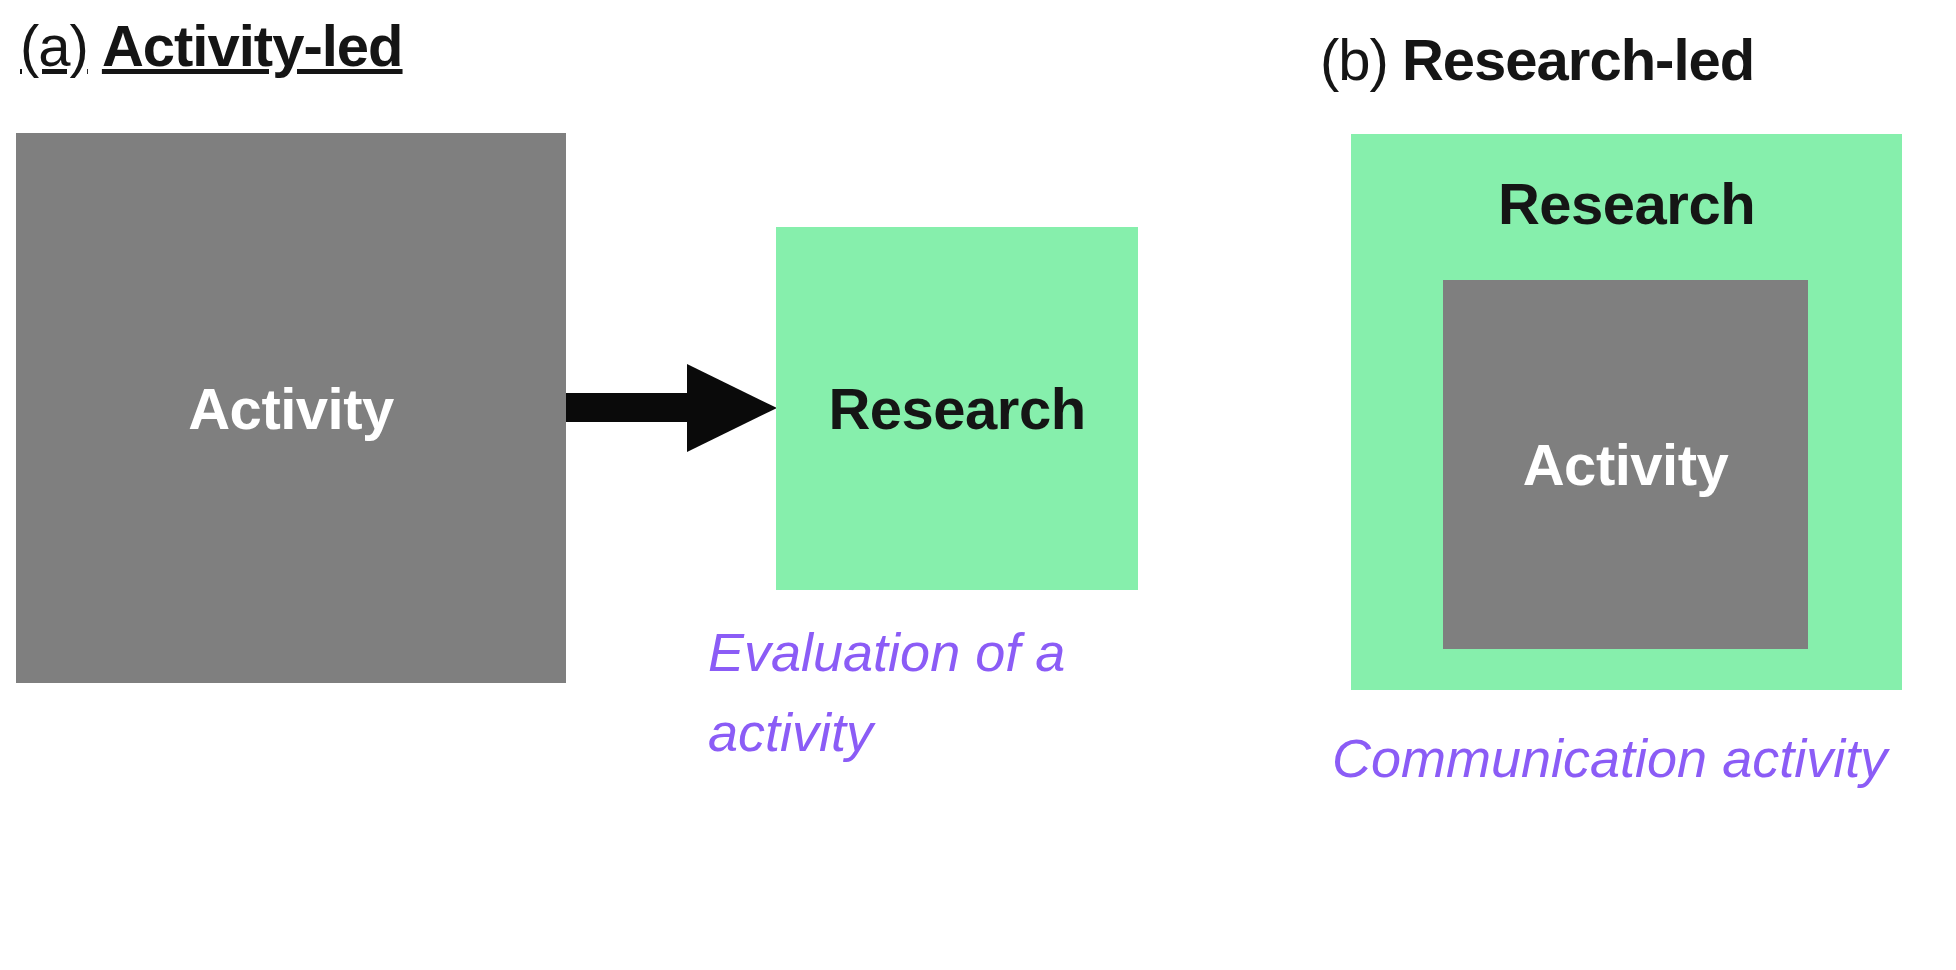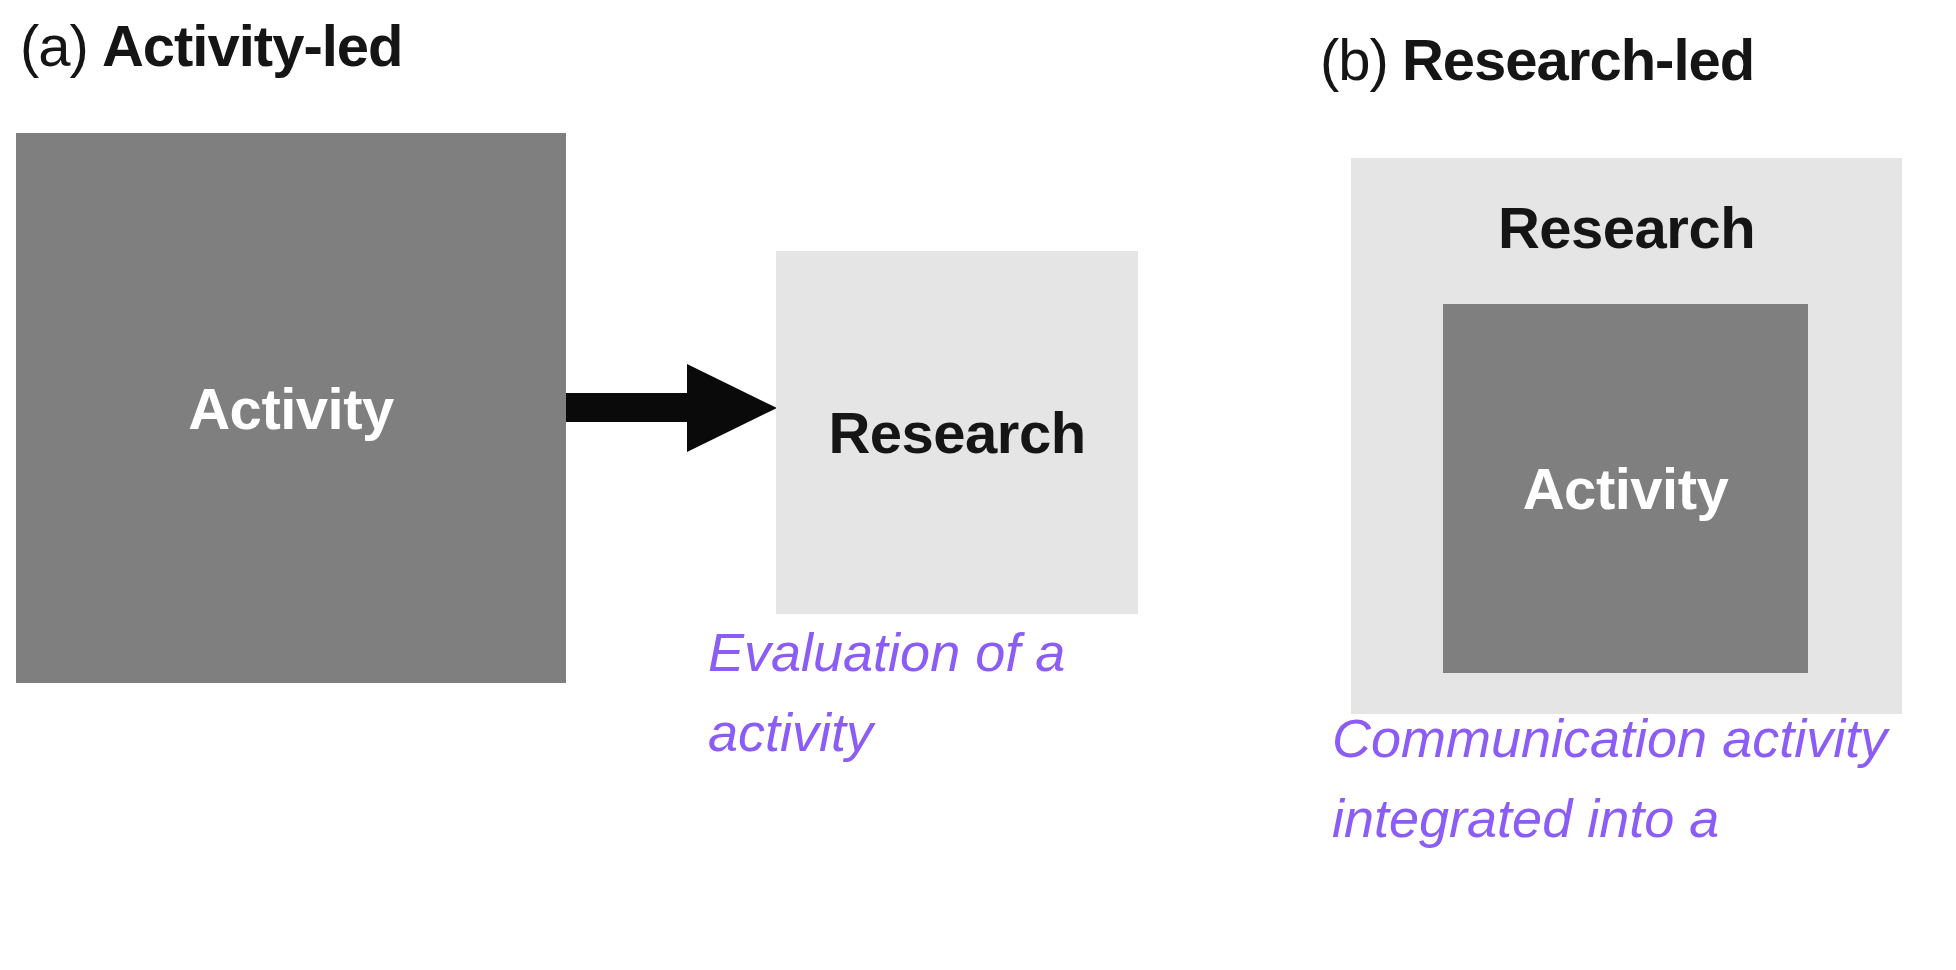--- a/index.html
+++ b/index.html
@@ -23,37 +23,37 @@
     white-space: nowrap;
     color: #151515;
   }
   .panel-title .prefix {
     font-weight: 400;
     margin-right: 14px;
   }
   .panel-title .bold {
     font-weight: 700;
   }
-  .title-a { left: 20px; top: 12px; }
+  .title-a { left: 20px; top: 12px; text-decoration: underline; }
   .title-b { left: 1320px; top: 26px; }
 
   .box {
     position: absolute;
     display: flex;
     align-items: center;
     justify-content: center;
   }
   .box-label {
     font-size: 58px;
     font-weight: 700;
     letter-spacing: -0.5px;
     white-space: nowrap;
   }
   .dark-box  { background: #7f7f7f; }
-  .light-box { background: #e5e5e5; margin-top: 24px; }
+  .light-box { background: #86efac; }
 
   .activity-box-a {
     left: 16px; top: 133px;
     width: 550px; height: 550px;
   }
   .activity-box-a .box-label { color: #ffffff; }
 
   .research-box-a {
     left: 776px; top: 227px;
     width: 362px; height: 363px;
@@ -90,21 +90,21 @@
     font-style: italic;
     font-size: 54px;
     line-height: 80px;
     color: #8b5cf6;
   }
   .caption .caption-line {
     display: block;
     white-space: nowrap;
   }
   .caption-a { left: 708px; top: 612px; width: 500px; }
-  .caption-b { left: 1332px; top: 698px; width: 600px; }
+  .caption-b { left: 1332px; top: 718px; width: 600px; }
 </style>
 </head>
 <body>
 
 <div class="figure">
 
   <div class="panel-title title-a">
     <span class="prefix">(a)</span><span class="bold">Activity-led</span>
   </div>
 
@@ -132,16 +132,15 @@
 
   <div class="box light-box outer-box-b">
     <div class="box-label research-label-b">Research</div>
     <div class="box dark-box inner-box-b">
       <span class="box-label">Activity</span>
     </div>
   </div>
 
   <div class="caption caption-b">
     <span class="caption-line">Communication activity</span>
-    <span class="caption-line">integrated into a</span>
   </div>
 
 </div>
 
 </body></html>

